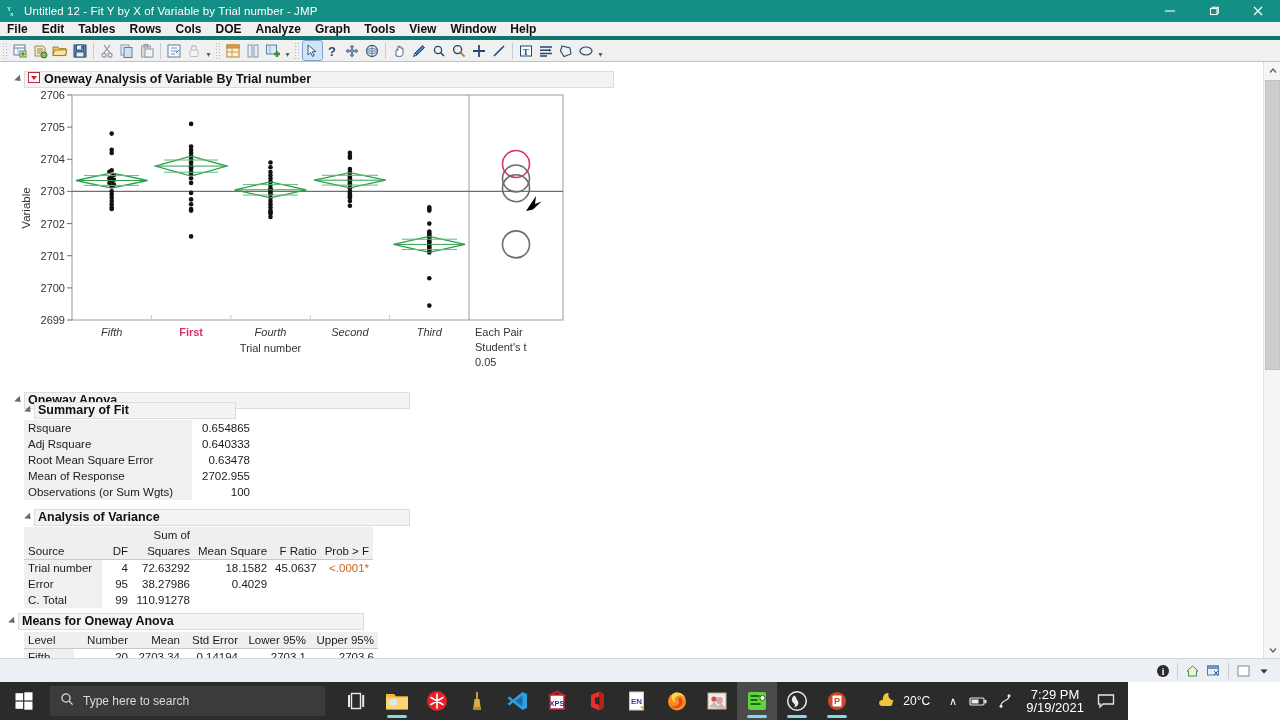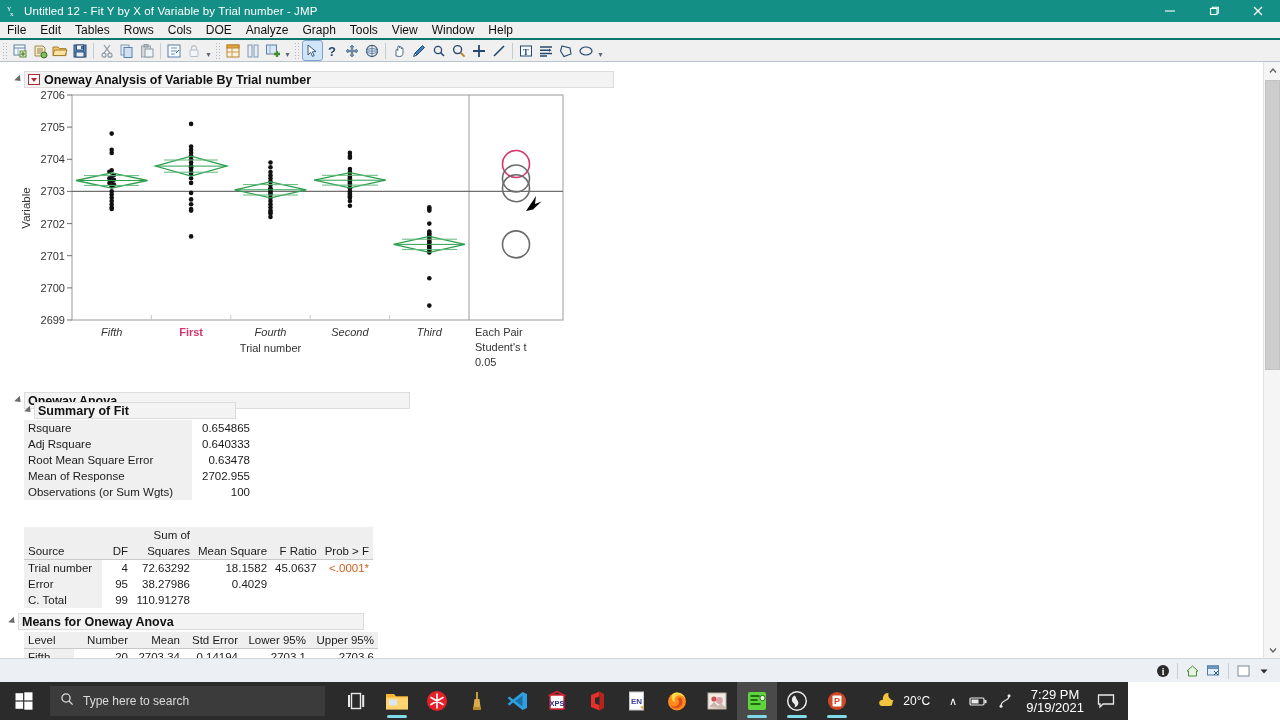--- a/index.html
+++ b/index.html
@@ -27,21 +27,22 @@
   .tb-spacer { flex: 1; }
   .tb-btn {
     width: 44px; height: 22px; display: flex; align-items: center;
     justify-content: center; color: #ffffff; font-size: 12px;
   }
 
   
   .menubar {
     position: absolute; top: 22px; left: 0; width: 1280px; height: 18px;
     background: #f0f0f0; display: flex; align-items: center;
-    border-bottom: 2px solid #0f766e;
+    border-bottom: 4px solid #0f766e;
+    font-weight: bold;
   }
   .menu-item {
     font-size: 12px; color: #101010; padding: 1px 7px; cursor: default;
   }
 
   
   .toolbar {
     position: absolute; top: 40px; left: 0; width: 1280px; height: 22px;
     background: #f0f0f0; display: flex; align-items: center;
     border-bottom: 1px solid #b9c4cf;
@@ -79,21 +80,21 @@
   }
   .tri::before {
     content: ""; width: 0; height: 0;
     border-left: 5px solid #6b6b6b; border-top: 4px solid transparent;
     border-bottom: 4px solid transparent;
     transform: rotate(45deg) translate(-1px,0px);
   }
 
   .sec-bar {
     background: #f3f3f3; border: 1px solid #dcdcdc;
-    height: 17px; display: flex; align-items: center;
+    height: 17px; display: flex; align-items: flex-start;
     padding-left: 3px;
   }
   .sec-title { font-size: 12.5px; font-weight: bold; color: #111; white-space: nowrap; }
   .redbox {
     width: 12px; height: 11px; background: #ffffff;
     border: 1px solid #b02a37; margin-right: 4px;
     display: flex; align-items: center; justify-content: center;
   }
   .redbox::before {
     content: ""; width: 0; height: 0;
@@ -680,20 +681,26 @@
           <td class="plain-r">2702.955</td>
         </tr>
         <tr>
           <td class="lab-cell">Observations (or Sum Wgts)</td>
           <td class="plain-r">100</td>
         </tr>
       </tbody>
         </table>
     </div>
 
+    <div id="hdr-aov" class="outline-row">
+      <div class="tri"></div>
+      <div class="sec-bar" style="flex:1;">
+        <div class="sec-title">Analysis of Variance</div>
+      </div>
+    </div>
     <div class="tbl" id="tbl-aov">
       <table>
         <tbody>
             <tr>
           <th class="hdr-cell plain-l" style="width:78px;">
             <div style="height:15px"></div>
             <div>Source</div>
           </th>
           <th class="hdr-cell plain-r" style="width:30px;">
             <div style="height:15px"></div>

